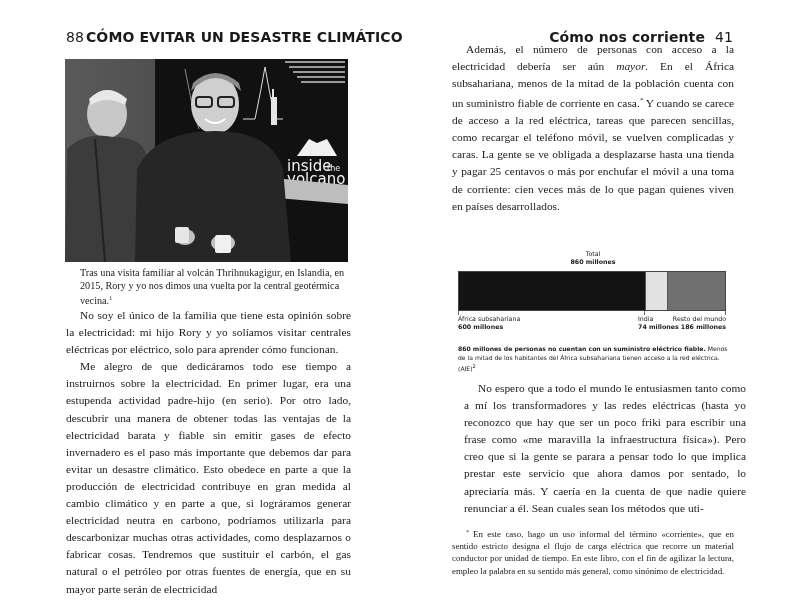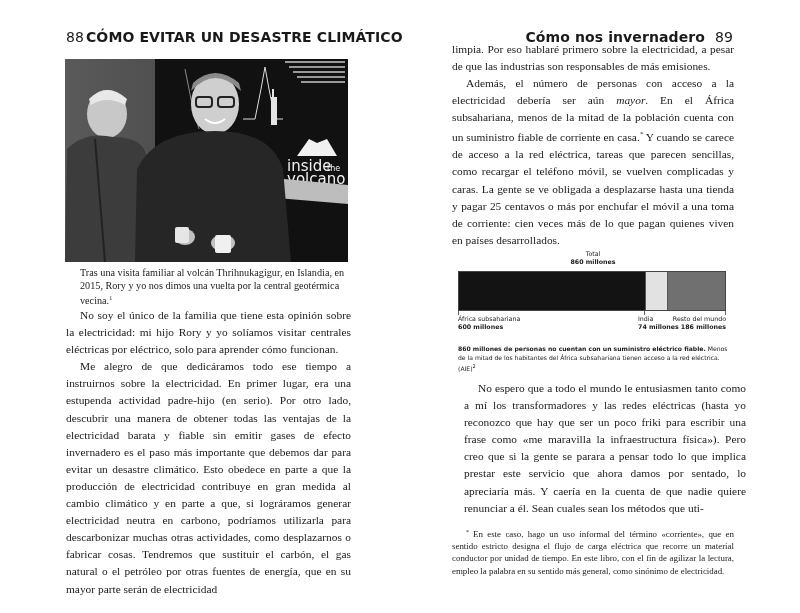--- a/index.html
+++ b/index.html
@@ -107,25 +107,24 @@
 <div class="caption serif">
   <span>Tras una visita familiar al volcán Thrihnukagigur, en Islandia, en 2015, Rory y yo nos dimos una vuelta por la central geotérmica vecina.</span><sup>1</sup>
 </div>
 
 <div class="text left-col serif">
   <p>No soy el único de la familia que tiene esta opinión sobre la electricidad: mi hijo Rory y yo solíamos visitar centrales eléctricas por eléctrico, solo para aprender cómo funcionan.</p>
   <p>Me alegro de que dedicáramos todo ese tiempo a instruirnos sobre la electricidad. En primer lugar, era una estupenda actividad padre-hijo (en serio). Por otro lado, descubrir una manera de obtener todas las ventajas de la electricidad barata y fiable sin emitir gases de efecto invernadero es el paso más importante que debemos dar para evitar un desastre climático. Esto obedece en parte a que la producción de electricidad contribuye en gran medida al cambio climático y en parte a que, si lográramos generar electricidad neutra en carbono, podríamos utilizarla para descarbonizar muchas otras actividades, como desplazarnos o fabricar cosas. Tendremos que sustituir el carbón, el gas natural o el petróleo por otras fuentes de energía, que en su mayor parte serán de electricidad</p>
 </div>
 
 <div class="running-head rh-right sans">
-  <span>Cómo nos invernadero</span><span class="pn">89</span>
+  <span>Cómo nos corriente</span><span class="pn">41</span>
 </div>
 
 <div class="text right-col-top serif">
-  <p class="noindent">limpia. Por eso hablaré primero sobre la electricidad, a pesar de que las industrias son responsables de más emisiones.</p>
   <p><span>Además, el número de personas con acceso a la electricidad debería ser aún </span><i>mayor</i><span>. En el África subsahariana, menos de la mitad de la población cuenta con un suministro fiable de corriente en casa.</span><sup>*</sup><span> Y cuando se carece de acceso a la red eléctrica, tareas que parecen sencillas, como recargar el teléfono móvil, se vuelven complicadas y caras. La gente se ve obligada a desplazarse hasta una tienda y pagar 25 centavos o más por enchufar el móvil a una toma de corriente: cien veces más de lo que pagan quienes viven en países desarrollados.</span></p>
 </div>
 
 <div class="chart sans">
   <div class="total">
     <div>Total</div>
     <b>860 millones</b>
   </div>
   <div class="bar">
     <div class="seg ssa" style="width:69.77%"></div>

